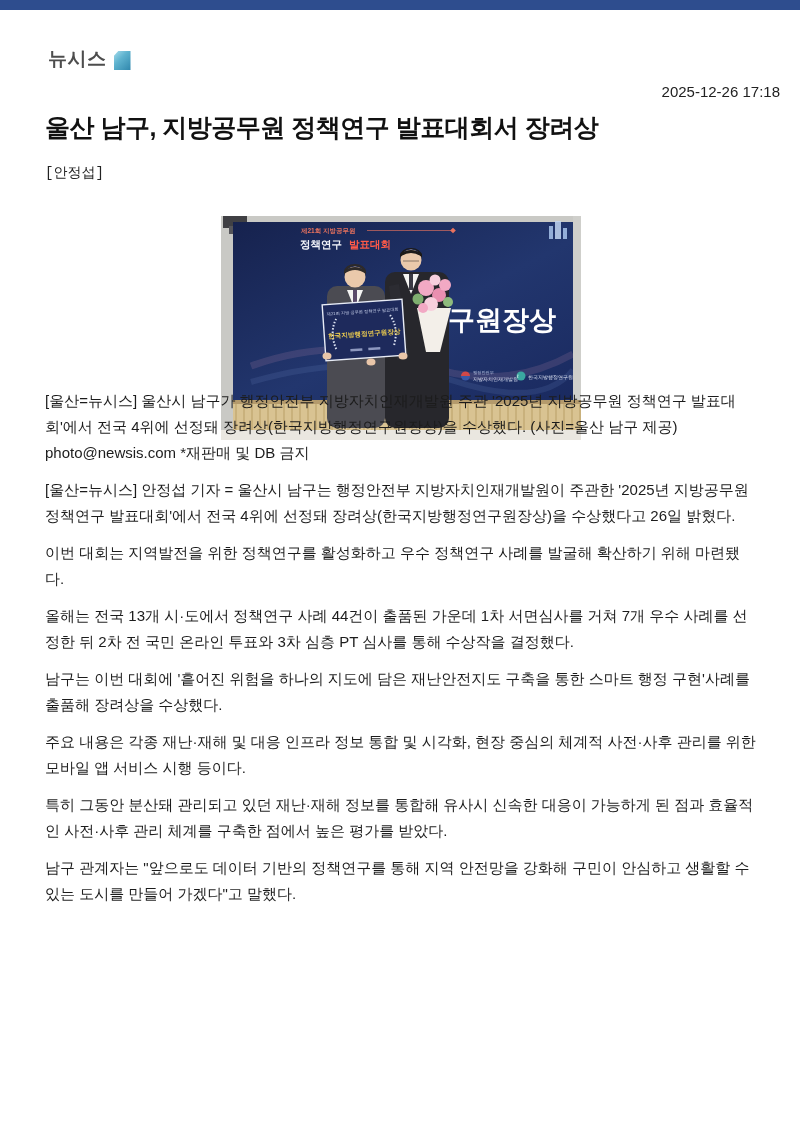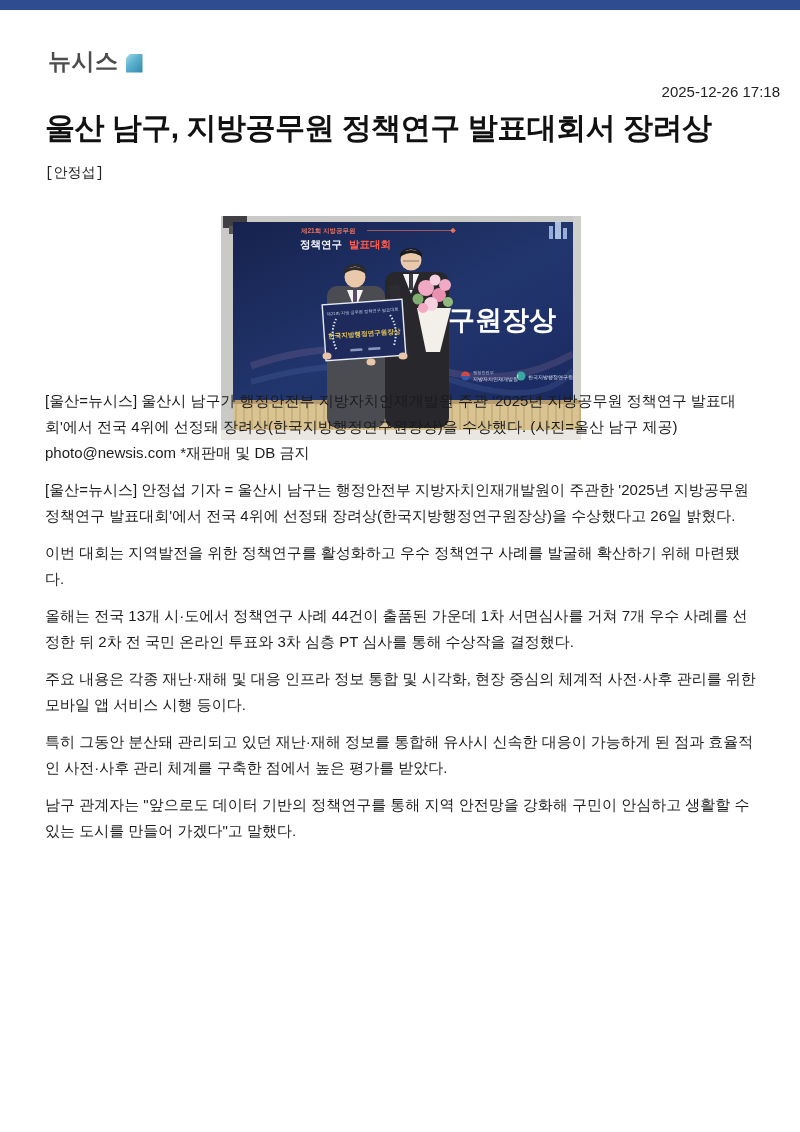--- a/index.html
+++ b/index.html
@@ -3,27 +3,27 @@
 <meta charset="utf-8">
 <style>
   html,body{margin:0;padding:0;}
   body{
     width:800px;height:1132px;position:relative;background:#ffffff;
     font-family:"Liberation Sans","DejaVu Sans",sans-serif;color:#1c1c1c;
     overflow:hidden;
   }
   .topbar{position:absolute;top:0;left:0;width:800px;height:10px;background:#2e4d8e;}
   .brand{position:absolute;left:48px;top:46px;display:flex;align-items:center;cursor:pointer;}
-  .brand-text{font-size:23px;font-weight:800;color:#4d4d4d;letter-spacing:0.5px;}
+  .brand-text{font-size:19px;font-weight:800;color:#4d4d4d;letter-spacing:0.5px;}
   .brand-icon{width:17px;height:19px;margin-left:7px;margin-top:3px;
     background:linear-gradient(135deg,#a6dcec 0%,#5fb3cf 40%,#2f86ac 100%);
     clip-path:polygon(28% 0,100% 0,100% 100%,0 100%,0 28%);}
   .date{position:absolute;right:20px;top:83px;font-size:15px;color:#222;}
   .content{position:absolute;left:45px;top:112px;width:712px;}
-  h1.title{margin:0;font-size:30px;line-height:31px;font-weight:800;color:#111;letter-spacing:-0.5px;}
+  h1.title{margin:0;font-size:25px;line-height:31px;font-weight:800;color:#111;letter-spacing:-0.5px;}
   .byline{margin-top:21px;font-size:14px;color:#222;font-family:Liberation Mono, monospace;}
   figure.photo{margin:34px auto 0 auto;width:360px;height:161px;padding:0;}
   .caption{margin-top:17px;}
   p.para{margin:11px 0 0 0;font-size:15px;line-height:26px;color:#1c1c1c;}
   p.para:first-child{margin-top:0;}
 </style>
 </head>
 <body>
 
 <div class="topbar"></div>
@@ -140,16 +140,17 @@
         <text x="307" y="162.5" font-size="5" fill="#dfe5f4">한국지방행정연구원</text>
       </g>
     </svg>
   </figure>
 
   <p class="para caption">[울산=뉴시스] 울산시 남구가 행정안전부 지방자치인재개발원 주관 '2025년 지방공무원 정책연구 발표대회'에서 전국 4위에 선정돼 장려상(한국지방행정연구원장상)을 수상했다. (사진=울산 남구 제공) photo@newsis.com *재판매 및 DB 금지</p>
 
   <p class="para">[울산=뉴시스] 안정섭 기자 = 울산시 남구는 행정안전부 지방자치인재개발원이 주관한 '2025년 지방공무원 정책연구 발표대회'에서 전국 4위에 선정돼 장려상(한국지방행정연구원장상)을 수상했다고 26일 밝혔다.</p>
   <p class="para">이번 대회는 지역발전을 위한 정책연구를 활성화하고 우수 정책연구 사례를 발굴해 확산하기 위해 마련됐다.</p>
   <p class="para">올해는 전국 13개 시·도에서 정책연구 사례 44건이 출품된 가운데 1차 서면심사를 거쳐 7개 우수 사례를 선정한 뒤 2차 전 국민 온라인 투표와 3차 심층 PT 심사를 통해 수상작을 결정했다.</p>
+  <p class="para">남구는 이번 대회에 '흩어진 위험을 하나의 지도에 담은 재난안전지도 구축을 통한 스마트 행정 구현'사례를 출품해 장려상을 수상했다.</p>
   <p class="para">주요 내용은 각종 재난·재해 및 대응 인프라 정보 통합 및 시각화, 현장 중심의 체계적 사전·사후 관리를 위한 모바일 앱 서비스 시행 등이다.</p>
   <p class="para">특히 그동안 분산돼 관리되고 있던 재난·재해 정보를 통합해 유사시 신속한 대응이 가능하게 된 점과 효율적인 사전·사후 관리 체계를 구축한 점에서 높은 평가를 받았다.</p>
   <p class="para">남구 관계자는 "앞으로도 데이터 기반의 정책연구를 통해 지역 안전망을 강화해 구민이 안심하고 생활할 수 있는 도시를 만들어 가겠다"고 말했다.</p>
 </div>
 
 </body></html>

